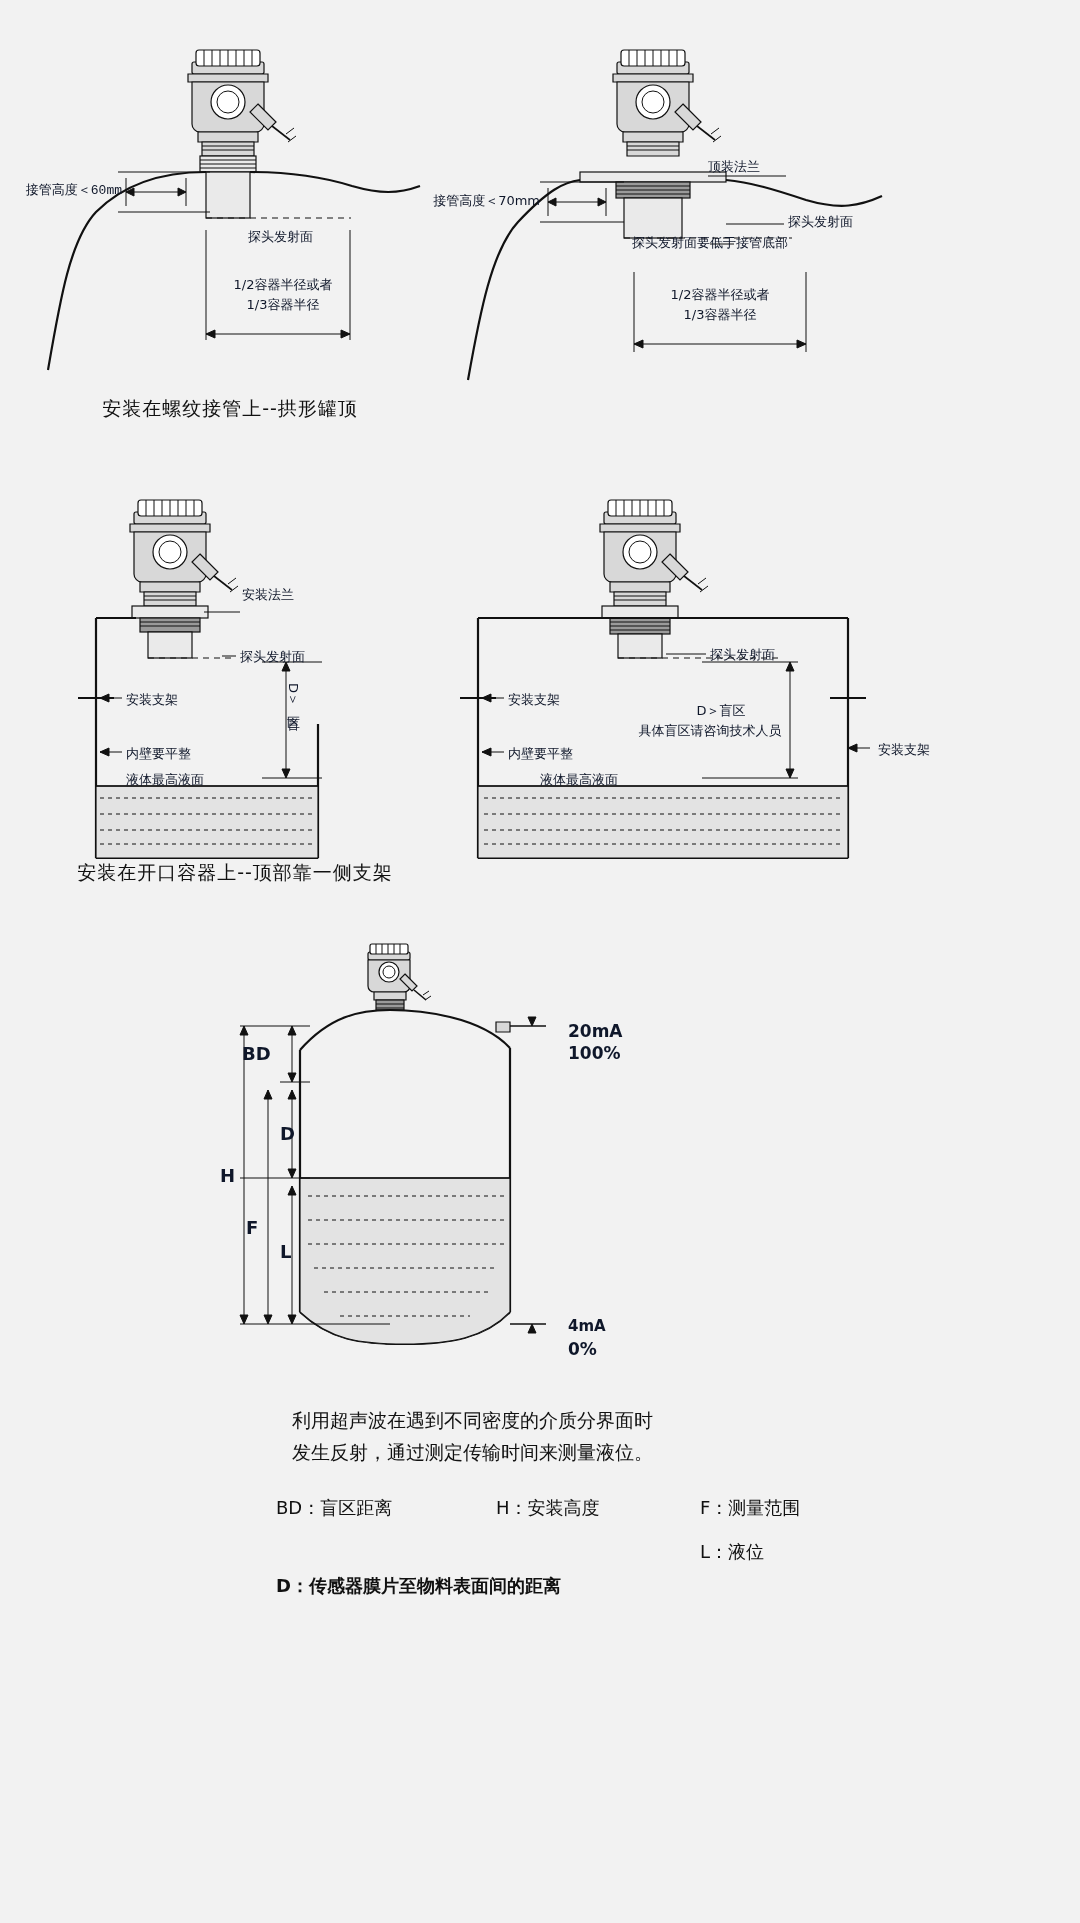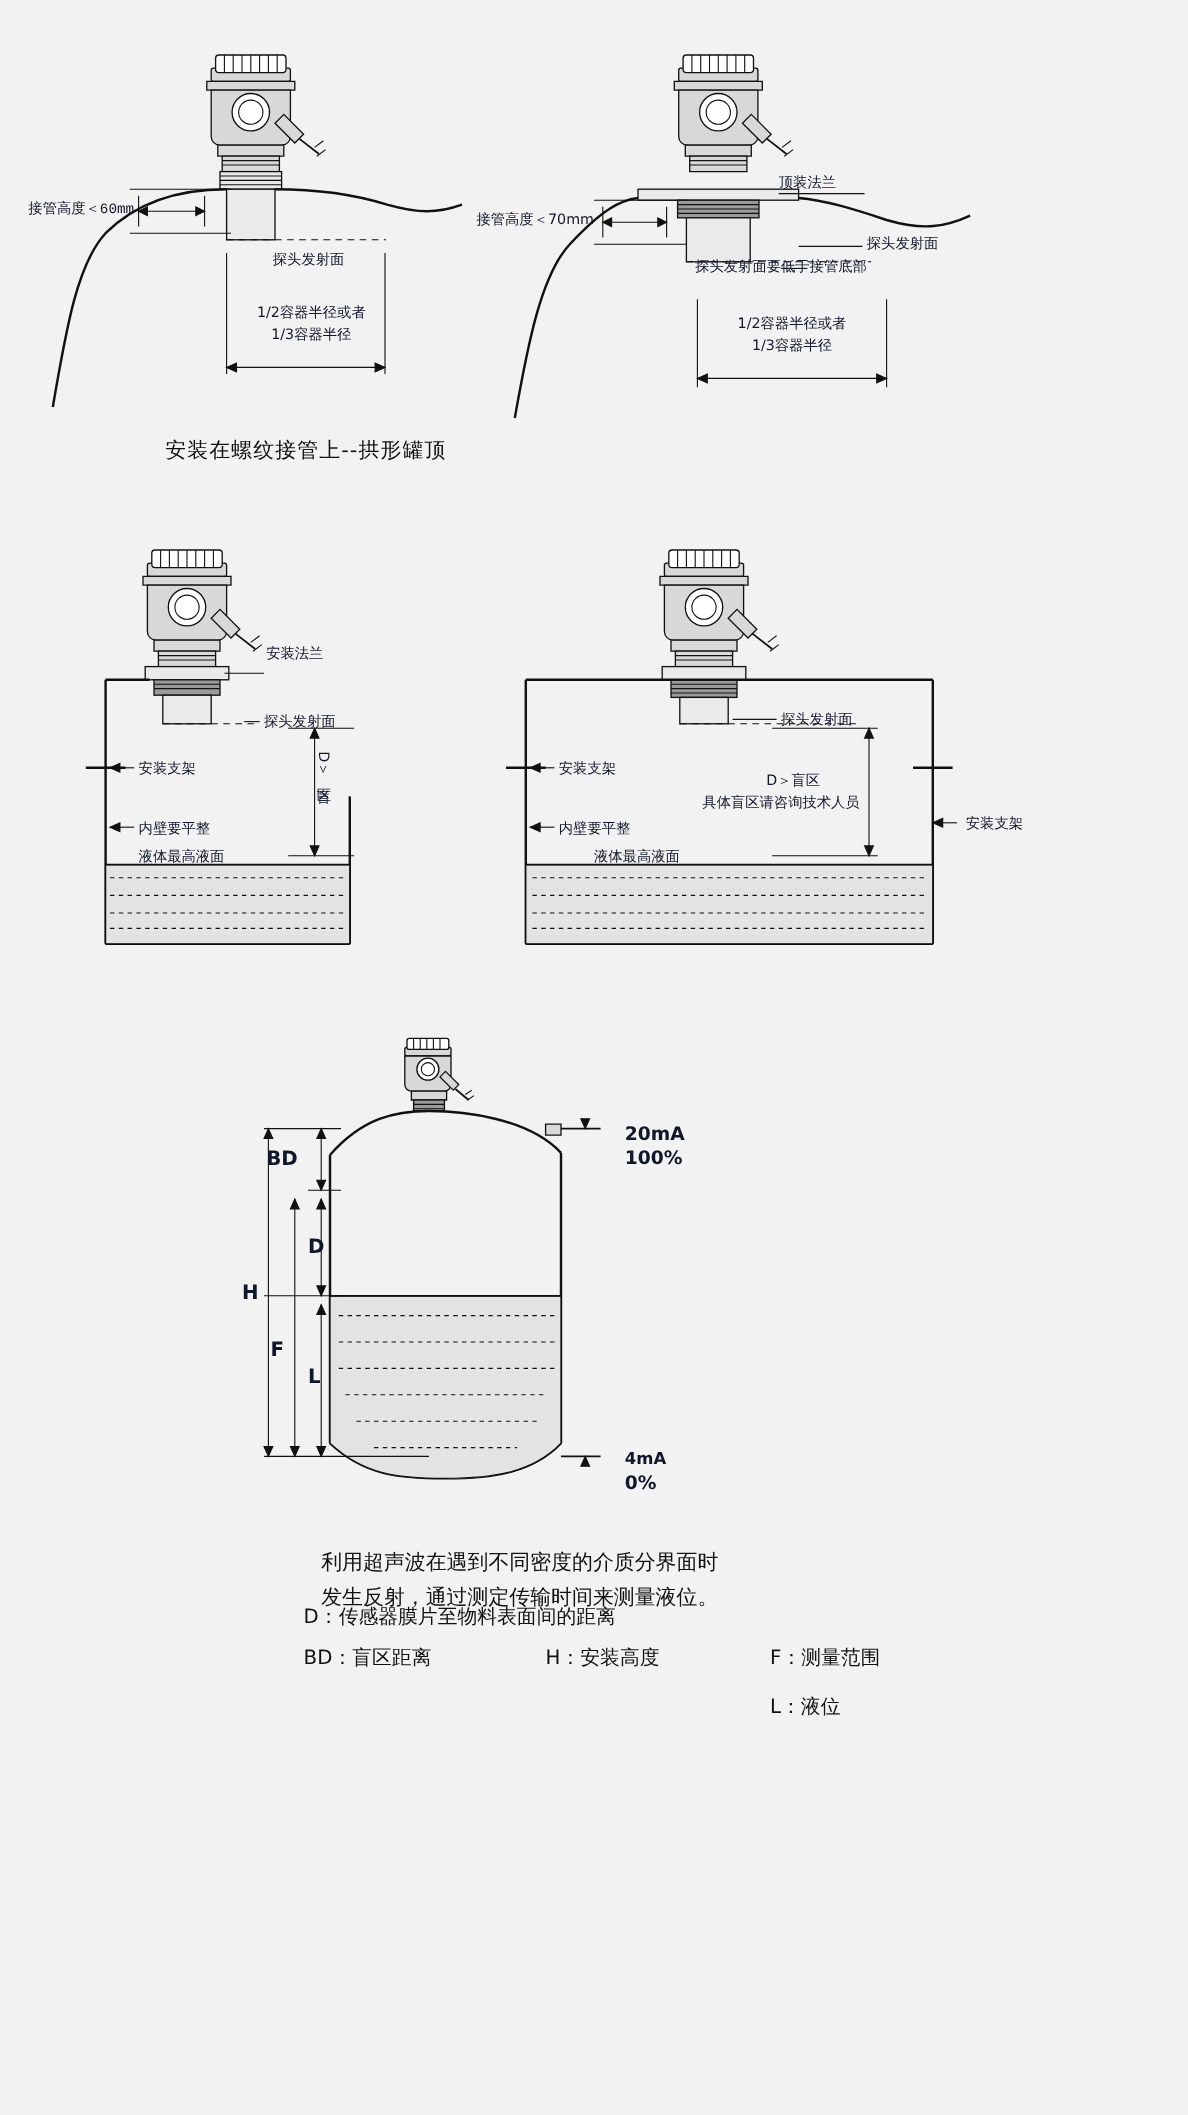--- a/index.html
+++ b/index.html
@@ -12,21 +12,20 @@
     overflow:hidden;
   }
   .panel{position:absolute;}
   .cap{
     position:absolute;
     text-align:center;
     font-size:19px;
     letter-spacing:1px;
     color:#111;
     white-space:nowrap;
-    padding-left:48px;
   }
   .lbl{
     position:absolute;
     font-size:13px;
     color:#0f172a;
     white-space:nowrap;
     line-height:1.35;
   }
   .lbl.c{text-align:center;}
   .lbl.r{text-align:right;}
@@ -232,20 +231,21 @@
       <path class="ln thin" d="M100 282 l9 -4 v8 z" style="fill:#111"></path>
     </g>
   </svg>
 
   <div class="lbl" style="left:242px;top:116px;">安装法兰</div>
   <div class="lbl" style="left:240px;top:178px;">探头发射面</div>
   <div class="lbl" style="left:126px;top:221px;">安装支架</div>
   <div class="lbl" style="left:126px;top:275px;">内壁要平整</div>
   <div class="lbl" style="left:126px;top:301px;">液体最高液面</div>
   <div class="lbl" style="left:282px;top:213px;width:18px;line-height:1.05;writing-mode:vertical-rl;">D＞盲区</div>
+  <div class="cap" style="left:0;top:390px;width:470px;">安装在开口容器上--顶部靠一侧支架</div>
 </div>
 
 <div class="panel" style="left:440px;top:470px;width:640px;height:420px;">
   <svg width="640" height="400" viewBox="0 0 640 400">
     <g>
       <rect class="fillgray" x="164" y="42" width="72" height="12" rx="2"></rect>
       <path class="fillgray" d="M160 54 h80 v8 h-80 z"></path>
       <rect class="fillwhite" x="168" y="30" width="64" height="16" rx="3"></rect>
       <path class="ln thin" d="M176 30 v16 M184 30 v16 M192 30 v16 M200 30 v16 M208 30 v16 M216 30 v16 M224 30 v16"></path>
       <path class="fillgray" d="M164 62 h72 v42 a8 8 0 0 1 -8 8 h-56 a8 8 0 0 1 -8 -8 z"></path>
@@ -396,14 +396,14 @@
   <div class="lbl" style="left:388px;top:386px;font-size:15px;font-weight:700;">4mA</div>
   <div class="lbl" style="left:388px;top:408px;font-size:17px;font-weight:700;">0%</div>
 </div>
 
 <div class="footer" style="left:292px;top:1404px;">利用超声波在遇到不同密度的介质分界面时</div>
 <div class="footer" style="left:292px;top:1436px;">发生反射，通过测定传输时间来测量液位。</div>
 
 <div class="legend" style="left:276px;top:1490px;">BD：盲区距离</div>
 <div class="legend" style="left:496px;top:1490px;">H：安装高度</div>
 <div class="legend" style="left:700px;top:1490px;">F：测量范围</div>
-<div class="legend" style="left:276px;top:1452px;">D：传感器膜片至物料表面间的距离</div>
+<div class="legend" style="left:276px;top:1568px;font-weight:bold;">D：传感器膜片至物料表面间的距离</div>
 <div class="legend" style="left:700px;top:1534px;">L：液位</div>
 
 </body></html>

